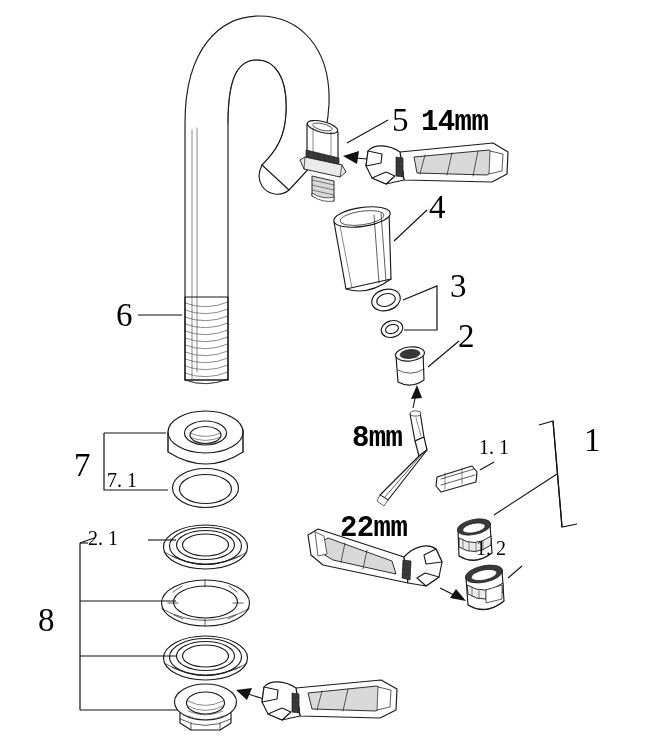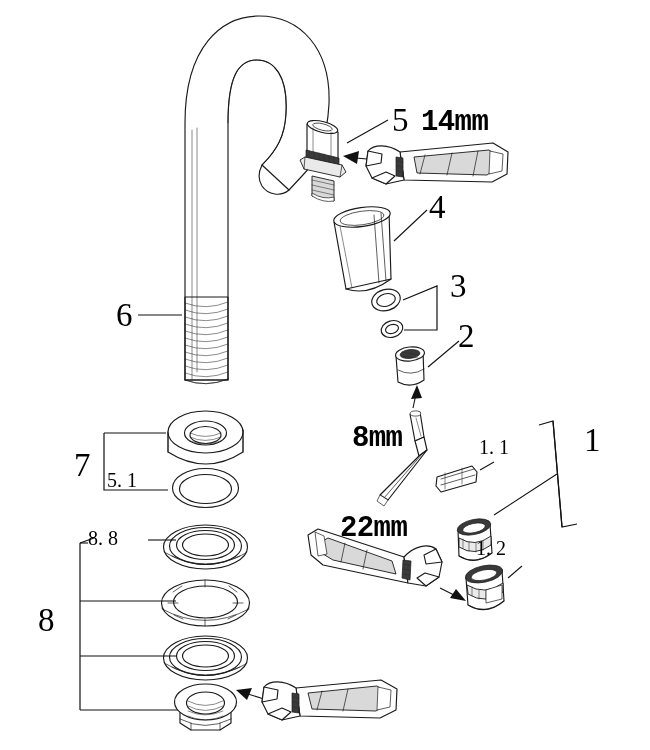--- a/index.html
+++ b/index.html
@@ -388,21 +388,21 @@
 
   <div class="label num" style="left:584px; top:424px;">1</div>
   <div class="label numsm" style="left:479px; top:437px;">1. 1</div>
   <div class="label numsm" style="left:476px; top:538px;">1. 2</div>
   <div class="label num" style="left:458px; top:320px;">2</div>
   <div class="label num" style="left:450px; top:270px;">3</div>
   <div class="label num" style="left:429px; top:191px;">4</div>
   <div class="label num" style="left:392px; top:104px;">5</div>
   <div class="label num" style="left:116px; top:299px;">6</div>
   <div class="label num" style="left:74px;  top:449px;">7</div>
-  <div class="label numsm" style="left:107px; top:470px;">5. 1</div>
+  <div class="label numsm" style="left:107px; top:470px;">7. 1</div>
   <div class="label num" style="left:38px;  top:604px;">8</div>
-  <div class="label numsm" style="left:88px;  top:528px;">8. 8</div>
+  <div class="label numsm" style="left:88px;  top:528px;">2. 1</div>
 
   <div class="label mm" style="left:421px; top:108px;">14mm</div>
   <div class="label mm" style="left:328px; top:424px;margin-left:24px;">8mm</div>
   <div class="label mm" style="left:340px; top:514px;text-align:center;">22mm</div>
 
 </div>
 
 </body></html>

